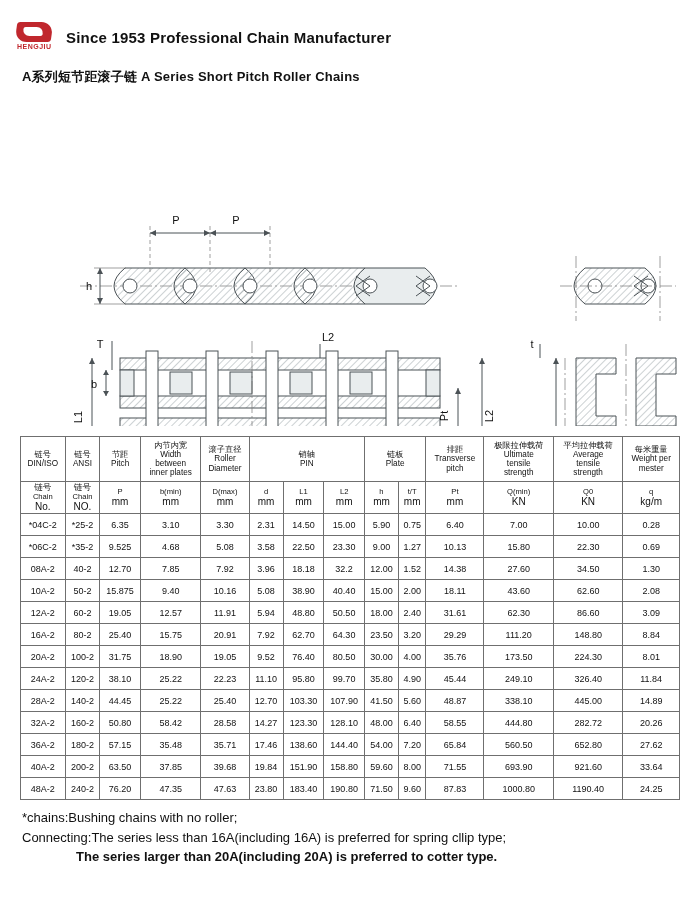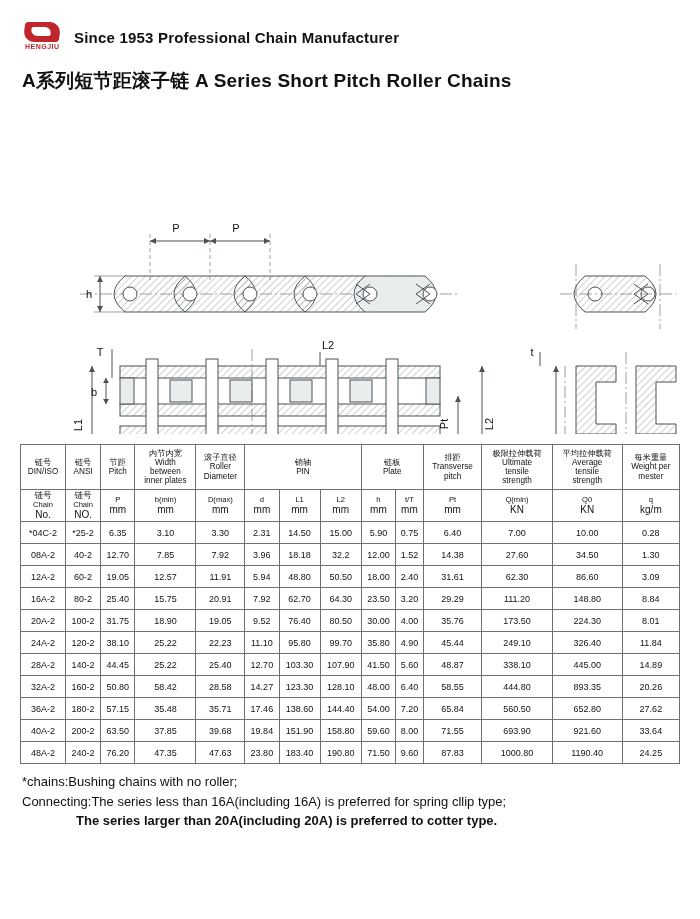--- a/index.html
+++ b/index.html
@@ -8,21 +8,21 @@
     background:#ffffff;
     font-family:"Liberation Sans", sans-serif;
     color:#111;
     -webkit-font-smoothing:antialiased;
   }
   .page{position:relative;width:700px;height:919px;overflow:hidden;}
 
   
   .header{
     display:flex;align-items:center;
-    padding:22px 0 6px 24px;
+    padding:22px 0 6px 16px;
   }
   .logo{
     width:38px;height:30px;position:relative;margin-right:12px;flex:none;
   }
   .logo .mark{
     position:absolute;left:0;top:0;width:36px;height:20px;
     background:#c0272d;
     border-radius:3px 12px 3px 12px;
     transform:skewX(-8deg);
   }
@@ -33,21 +33,21 @@
   .logo .brand{
     position:absolute;left:1px;top:21px;font-size:7px;letter-spacing:.5px;
     color:#c0272d;font-weight:bold;
   }
   .header-text{
     font-size:15px;font-weight:bold;color:#111;letter-spacing:.2px;
   }
 
   .title{
     padding:10px 0 4px 22px;
-    font-size:19px;font-weight:bold;color:#111;letter-spacing:.2px;
+    font-size:13px;font-weight:bold;color:#111;letter-spacing:.2px;
   }
 
   
   .drawing{
     position:relative;
     width:660px;height:330px;
     margin:6px auto 0 auto;
   }
   .drawing svg{display:block;}
 
@@ -392,36 +392,68 @@
             <td>14.50</td>
             <td>15.00</td>
             <td>5.90</td>
             <td>0.75</td>
             <td>6.40</td>
             <td>7.00</td>
             <td>10.00</td>
             <td>0.28</td>
           </tr>
           <tr>
+            <td>*06C-2</td>
+            <td>*35-2</td>
+            <td>9.525</td>
+            <td>4.68</td>
+            <td>5.08</td>
+            <td>3.58</td>
+            <td>22.50</td>
+            <td>23.30</td>
+            <td>9.00</td>
+            <td>1.27</td>
+            <td>10.13</td>
+            <td>15.80</td>
+            <td>22.30</td>
+            <td>0.69</td>
+          </tr>
+          <tr>
             <td>08A-2</td>
             <td>40-2</td>
             <td>12.70</td>
             <td>7.85</td>
             <td>7.92</td>
             <td>3.96</td>
             <td>18.18</td>
             <td>32.2</td>
             <td>12.00</td>
             <td>1.52</td>
             <td>14.38</td>
             <td>27.60</td>
             <td>34.50</td>
             <td>1.30</td>
           </tr>
           <tr>
+            <td>10A-2</td>
+            <td>50-2</td>
+            <td>15.875</td>
+            <td>9.40</td>
+            <td>10.16</td>
+            <td>5.08</td>
+            <td>38.90</td>
+            <td>40.40</td>
+            <td>15.00</td>
+            <td>2.00</td>
+            <td>18.11</td>
+            <td>43.60</td>
+            <td>62.60</td>
+            <td>2.08</td>
+          </tr>
+          <tr>
             <td>12A-2</td>
             <td>60-2</td>
             <td>19.05</td>
             <td>12.57</td>
             <td>11.91</td>
             <td>5.94</td>
             <td>48.80</td>
             <td>50.50</td>
             <td>18.00</td>
             <td>2.40</td>
@@ -500,21 +532,21 @@
             <td>50.80</td>
             <td>58.42</td>
             <td>28.58</td>
             <td>14.27</td>
             <td>123.30</td>
             <td>128.10</td>
             <td>48.00</td>
             <td>6.40</td>
             <td>58.55</td>
             <td>444.80</td>
-            <td>893.35</td>
+            <td>282.72</td>
             <td>20.26</td>
           </tr>
           <tr>
             <td>36A-2</td>
             <td>180-2</td>
             <td>57.15</td>
             <td>35.48</td>
             <td>35.71</td>
             <td>17.46</td>
             <td>138.60</td>

